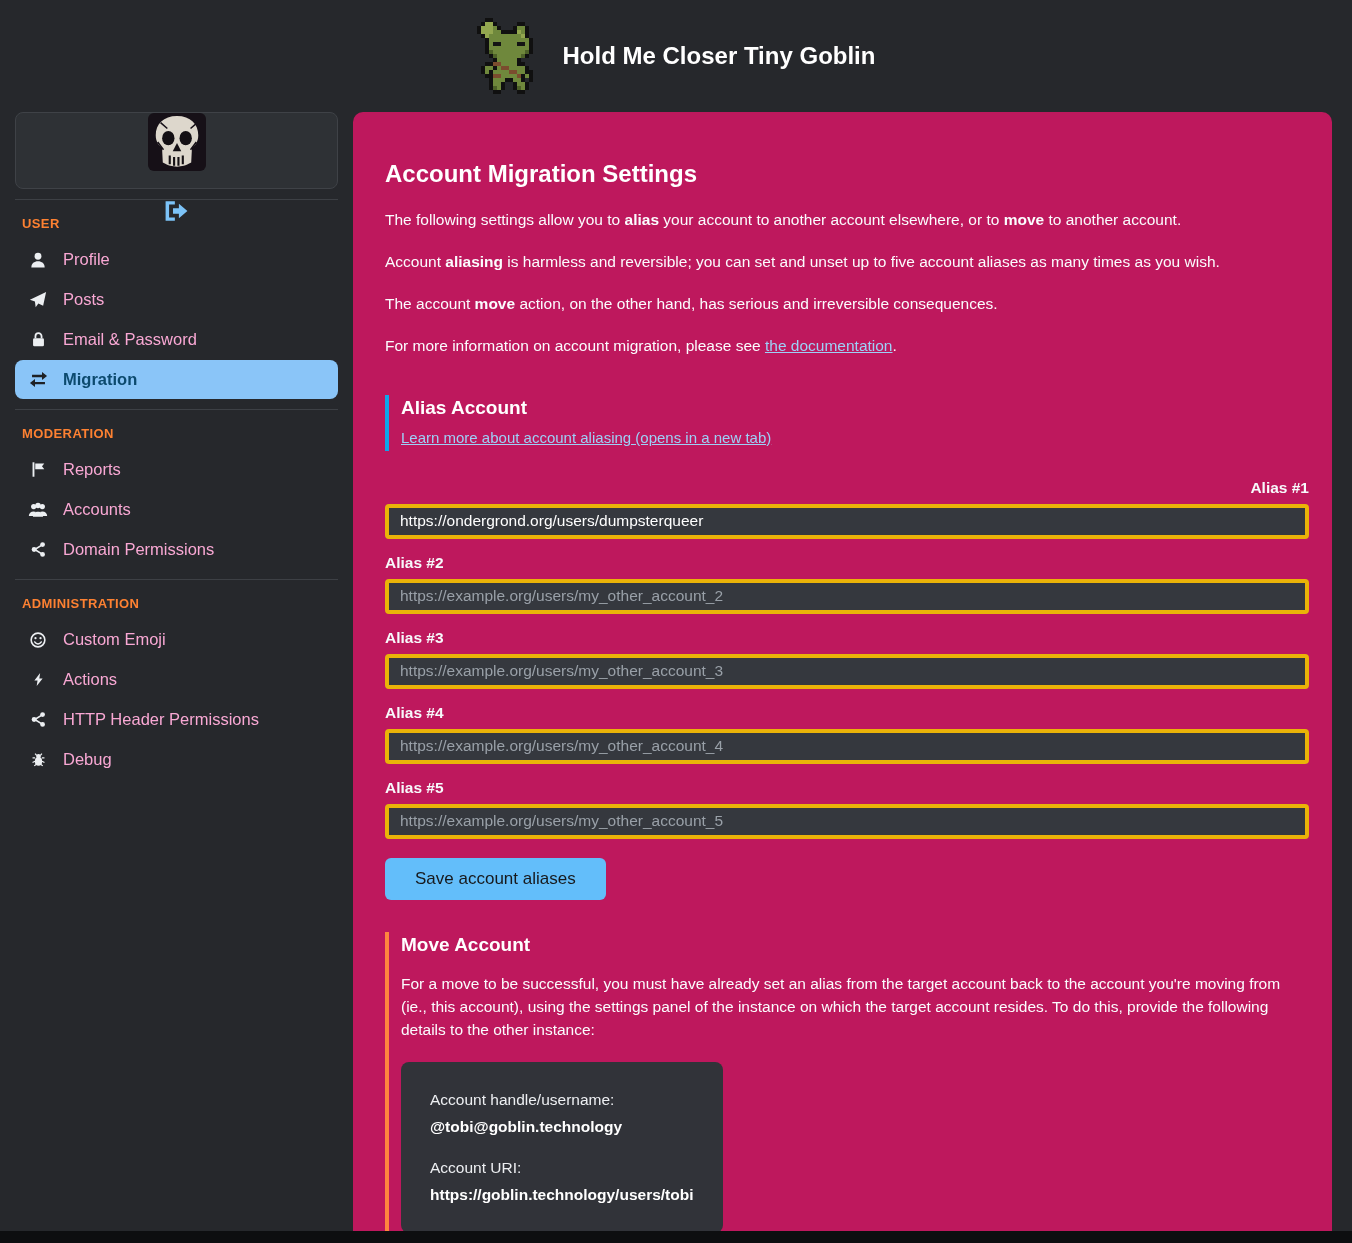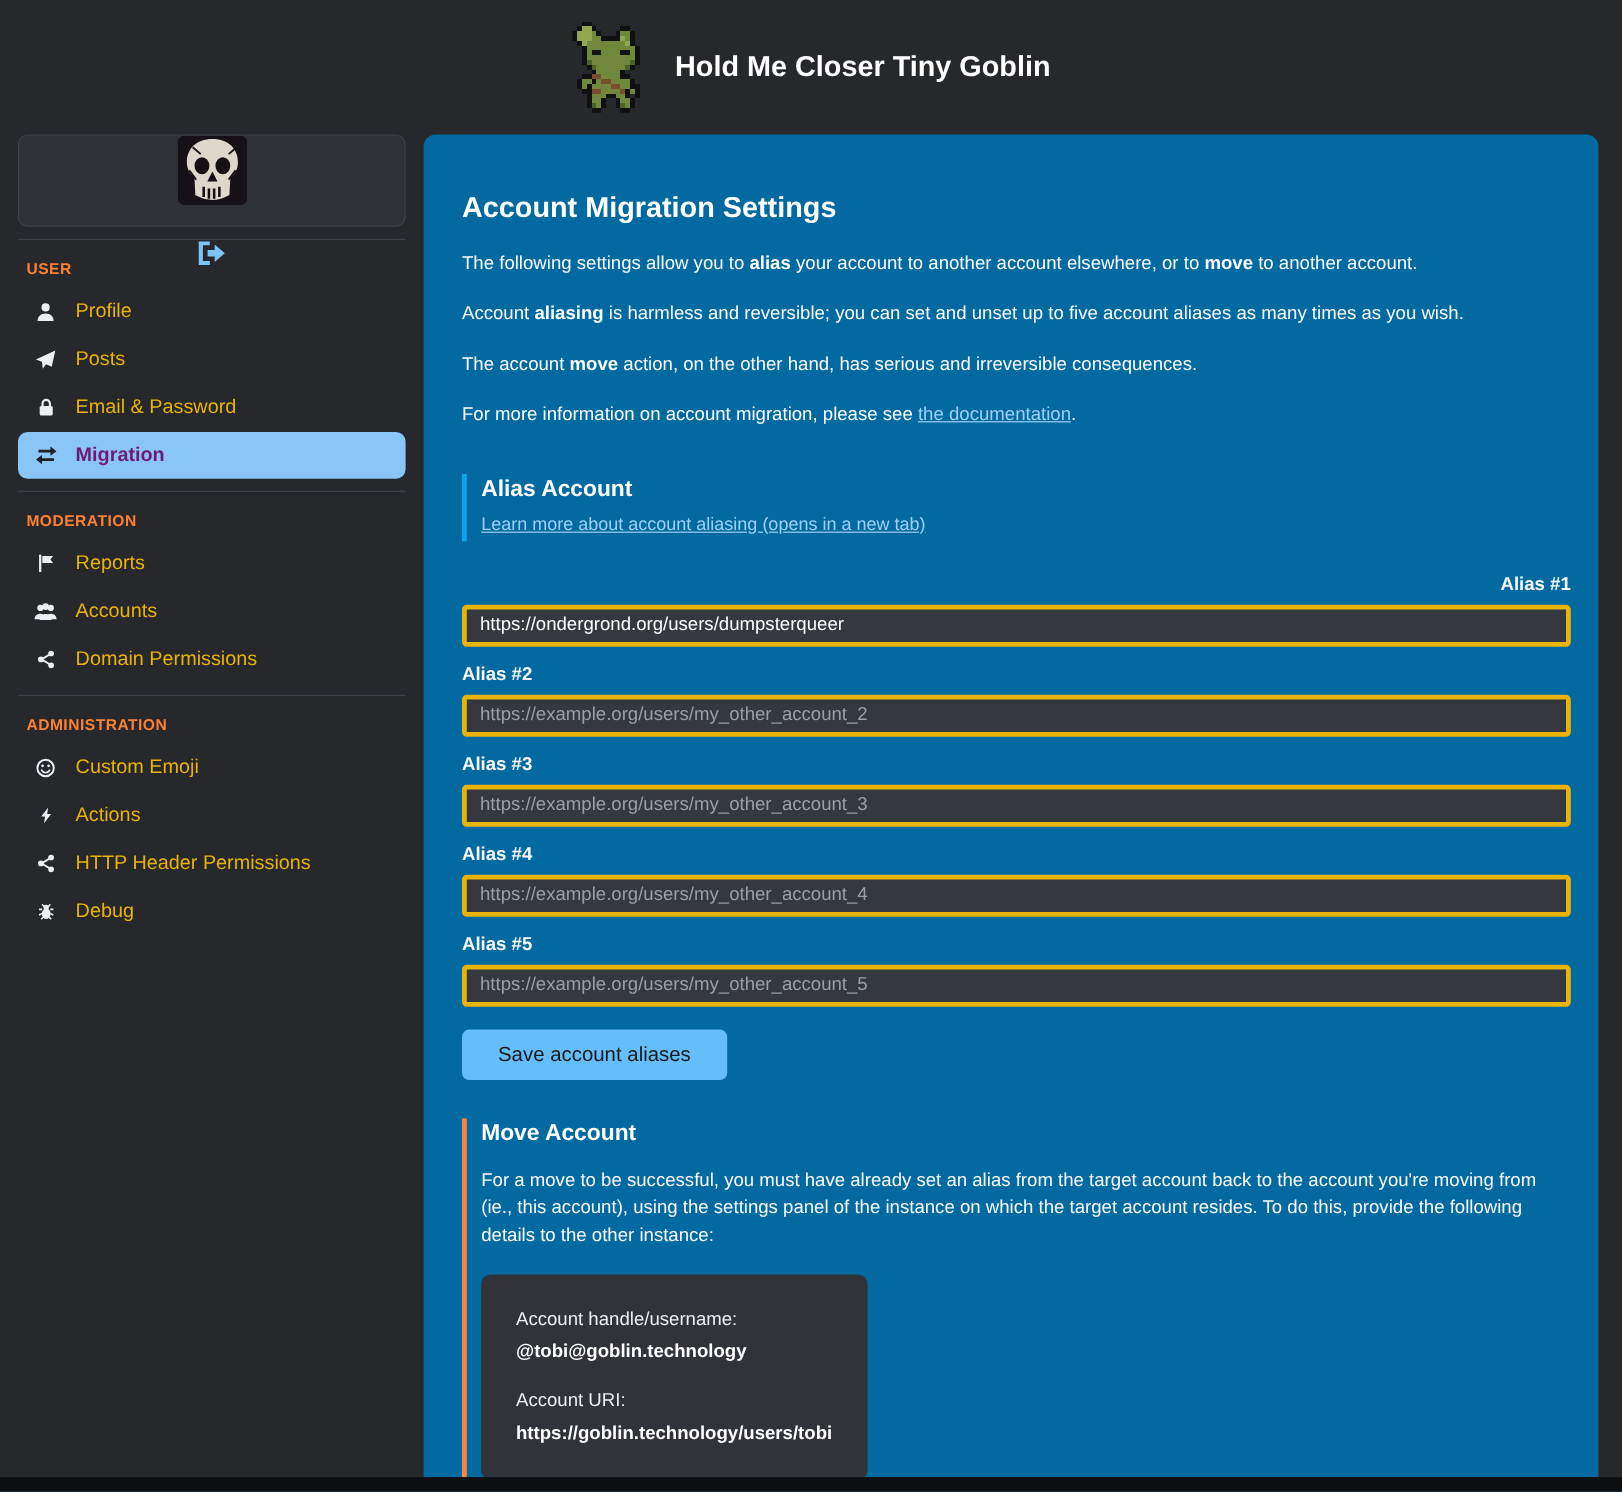--- a/index.html
+++ b/index.html
@@ -31,29 +31,29 @@
   .handle { font-size:15px; color:#d4d8dd; white-space:nowrap; margin-top:5px; }
   .logout-btn { flex:none; width:27px; height:24px; cursor:pointer; }
 
   .divider { border-top:1px solid #3d4045; margin:10px 15px; height:0; }
 
   .nav-section-label {
     color:#fd8132; font-weight:bold; font-size:13px; letter-spacing:.4px; margin:16px 22px 9px;
   }
   .nav-item {
     display:flex; align-items:center; gap:15px; margin:1px 15px; padding:10px 8px 10px 13px;
-    border-radius:8px; font-size:16.5px; color:#eab308; cursor:pointer;
-  }
-  .nav-item.active { background:#8ac5f8; color:#701a75; font-weight:bold; }
+    border-radius:8px; font-size:16.5px; color:#f9a8d4; cursor:pointer;
+  }
+  .nav-item.active { background:#8ac5f8; color:#0c4a6e; font-weight:bold; }
   .nav-icon { width:20px; display:flex; justify-content:center; align-items:center; flex:none; }
 
   
   .main {
     position:absolute; left:353px; top:0; right:20px; bottom:0;
-    background:#0369a1; border-radius:10px 10px 0 0;
+    background:#be185d; border-radius:10px 10px 0 0;
     padding:28px 23px 0 32px; overflow:hidden;
   }
   .main h1 { font-size:24px; margin:20px 0 0; color:#ffffff; }
   .intro p { font-size:15.5px; line-height:1.3; margin:22px 0 0; color:#fbfcfe; }
 
   .section-head { border-left:4px solid #0ea5e9; padding:2px 0 4px 12px; margin-top:38px; }
   .section-head h2 { font-size:19px; margin:0 0 10px; color:#ffffff; }
   .section-head a { font-size:15px; }
 
   .field-label { display:block; font-weight:bold; font-size:15.5px; margin:15px 0 7px; }

